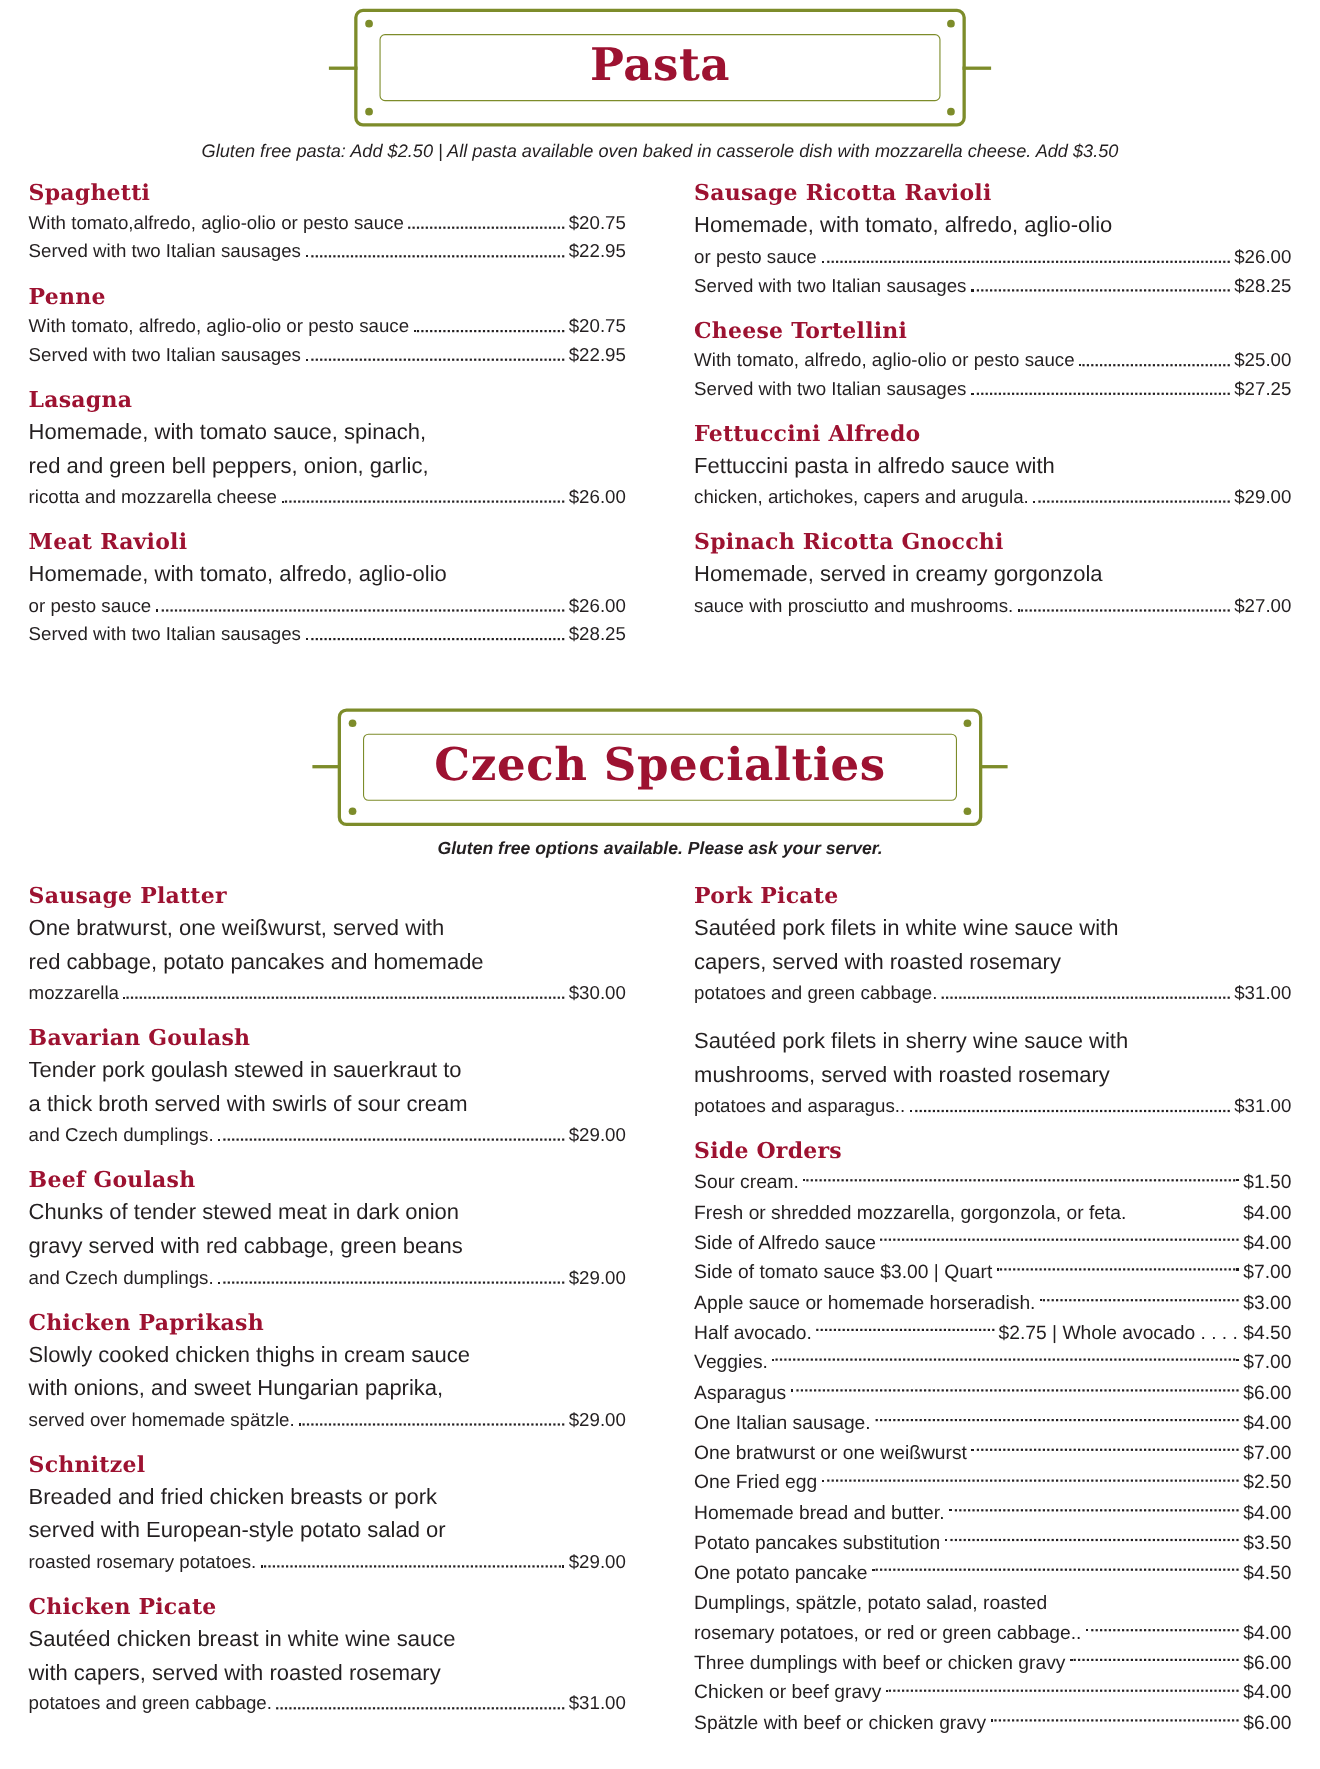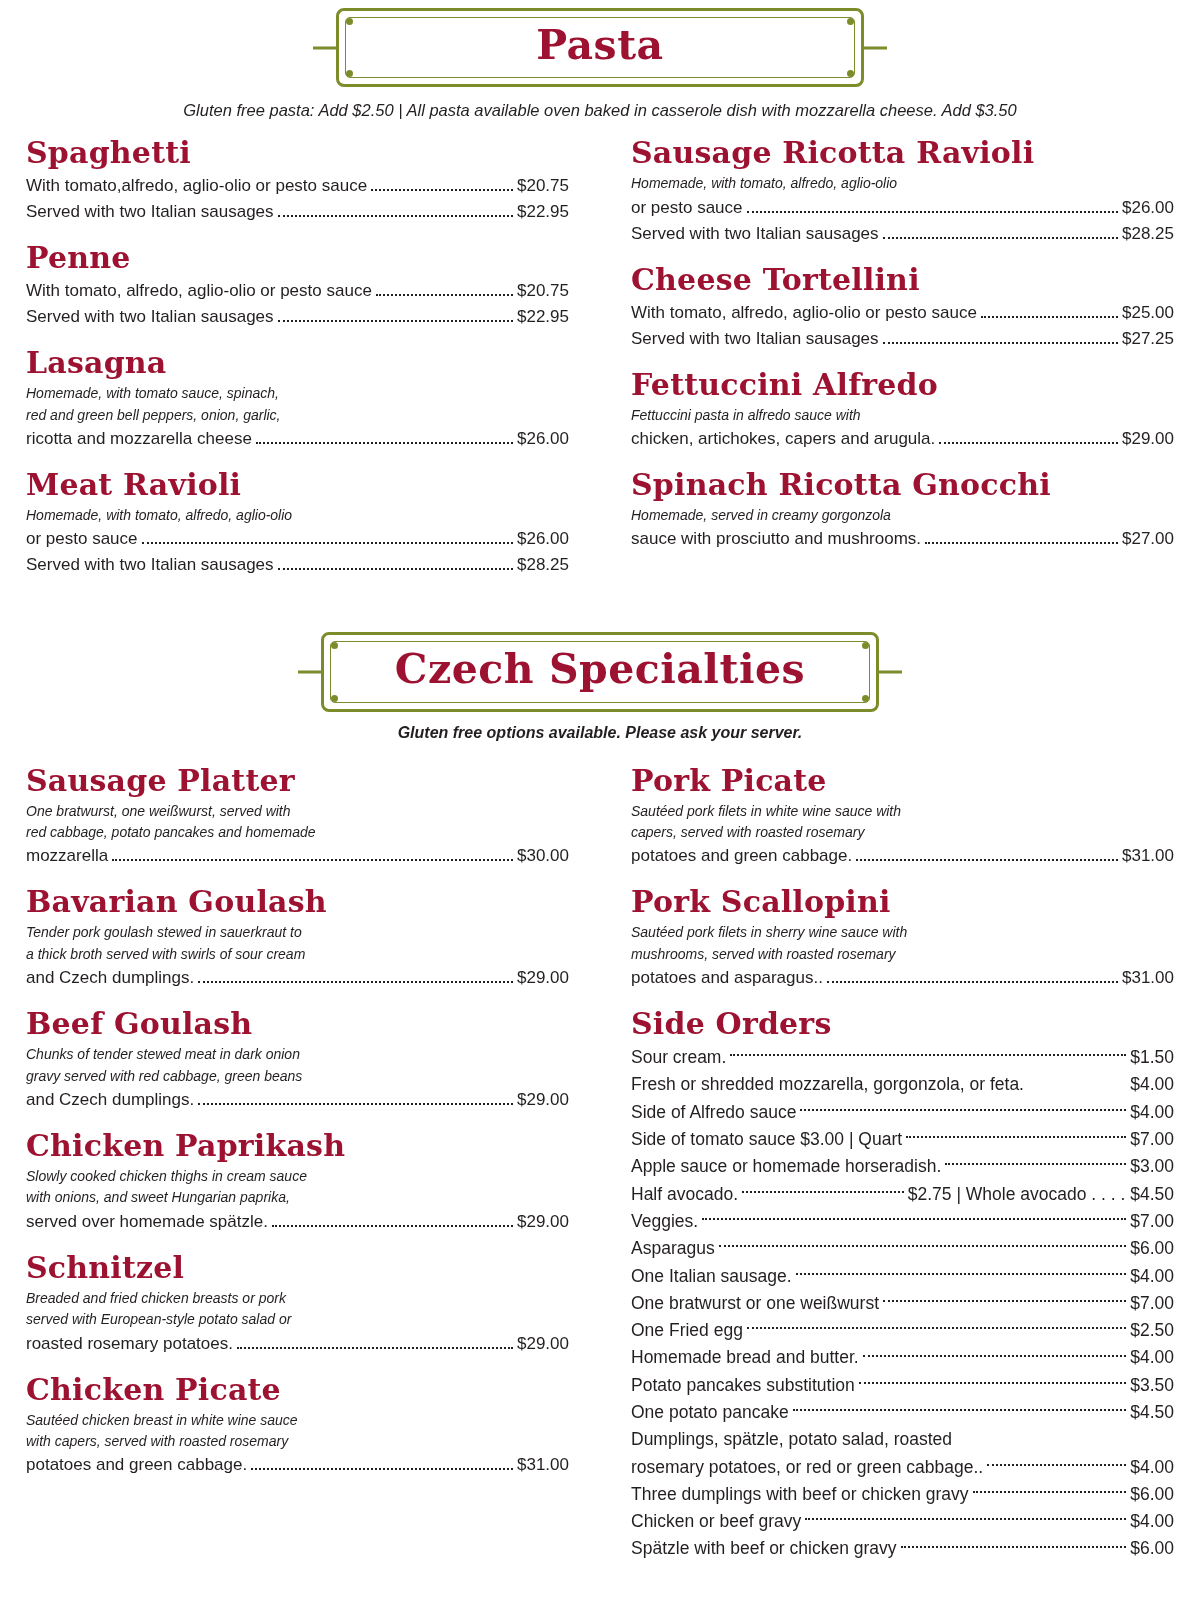--- a/index.html
+++ b/index.html
@@ -25,21 +25,21 @@
   
   .banner-wrap {
     display: flex;
     justify-content: center;
     margin: 8px 0 0 0;
   }
   .banner {
     position: relative;
     border: 3px solid #7d8c2a;
     border-radius: 8px;
-    padding: 6px;
+    padding: 20px;
     background: #ffffff;
   }
   .banner-inner {
     border: 1.5px solid #7d8c2a;
     border-radius: 5px;
     padding: 4px 64px 8px 64px;
     min-width: 380px;
     text-align: center;
   }
   .banner h1 {
@@ -94,21 +94,21 @@
     gap: 62px;
     align-items: flex-start;
   }
   .col { flex: 1 1 0; min-width: 0; }
 
   .item { margin-bottom: 16px; }
   .item h2 {
     margin: 0 0 4px 0;
     font-family: "DejaVu Serif", serif;
     font-weight: bold;
-    font-size: 30px;
+    font-size: 20px;
     color: #9d1231;
     line-height: 1.1;
     letter-spacing: 0.2px;
   }
   .desc-line {
     font-size: 17px;
     line-height: 1.53;
     display: flex;
     align-items: baseline;
     width: 100%;
@@ -116,23 +116,22 @@
   .desc-line .txt { white-space: pre-wrap; }
   .desc-line .leader {
     flex: 1 1 auto;
     border-bottom: 2px dotted #231f20;
     margin: 0 4px 5px 4px;
     min-width: 6px;
     height: 0;
   }
   .desc-line .price { white-space: nowrap; }
   .desc-plain {
-    font-size: 14px;
+    font-size: 20px;
     line-height: 1.53;
-    font-style: italic;
   }
 
   
   .side-row {
     font-size: 17.5px;
     line-height: 1.56;
     display: flex;
     align-items: center;
   }
   .side-row .txt { white-space: pre-wrap; }
@@ -386,21 +385,20 @@
         <div class="desc-plain">Sautéed pork filets in white wine sauce with</div>
         <div class="desc-plain">capers, served with roasted rosemary</div>
         <div class="desc-line">
           <span class="txt">potatoes and green cabbage.</span>
           <span class="leader"></span>
           <span class="price">$31.00</span>
         </div>
       </div>
 
       <div class="item">
-        <h2>Pork Scallopini</h2>
         <div class="desc-plain">Sautéed pork filets in sherry wine sauce with</div>
         <div class="desc-plain">mushrooms, served with roasted rosemary</div>
         <div class="desc-line">
           <span class="txt">potatoes and asparagus..</span>
           <span class="leader"></span>
           <span class="price">$31.00</span>
         </div>
       </div>
 
       <div class="item">

